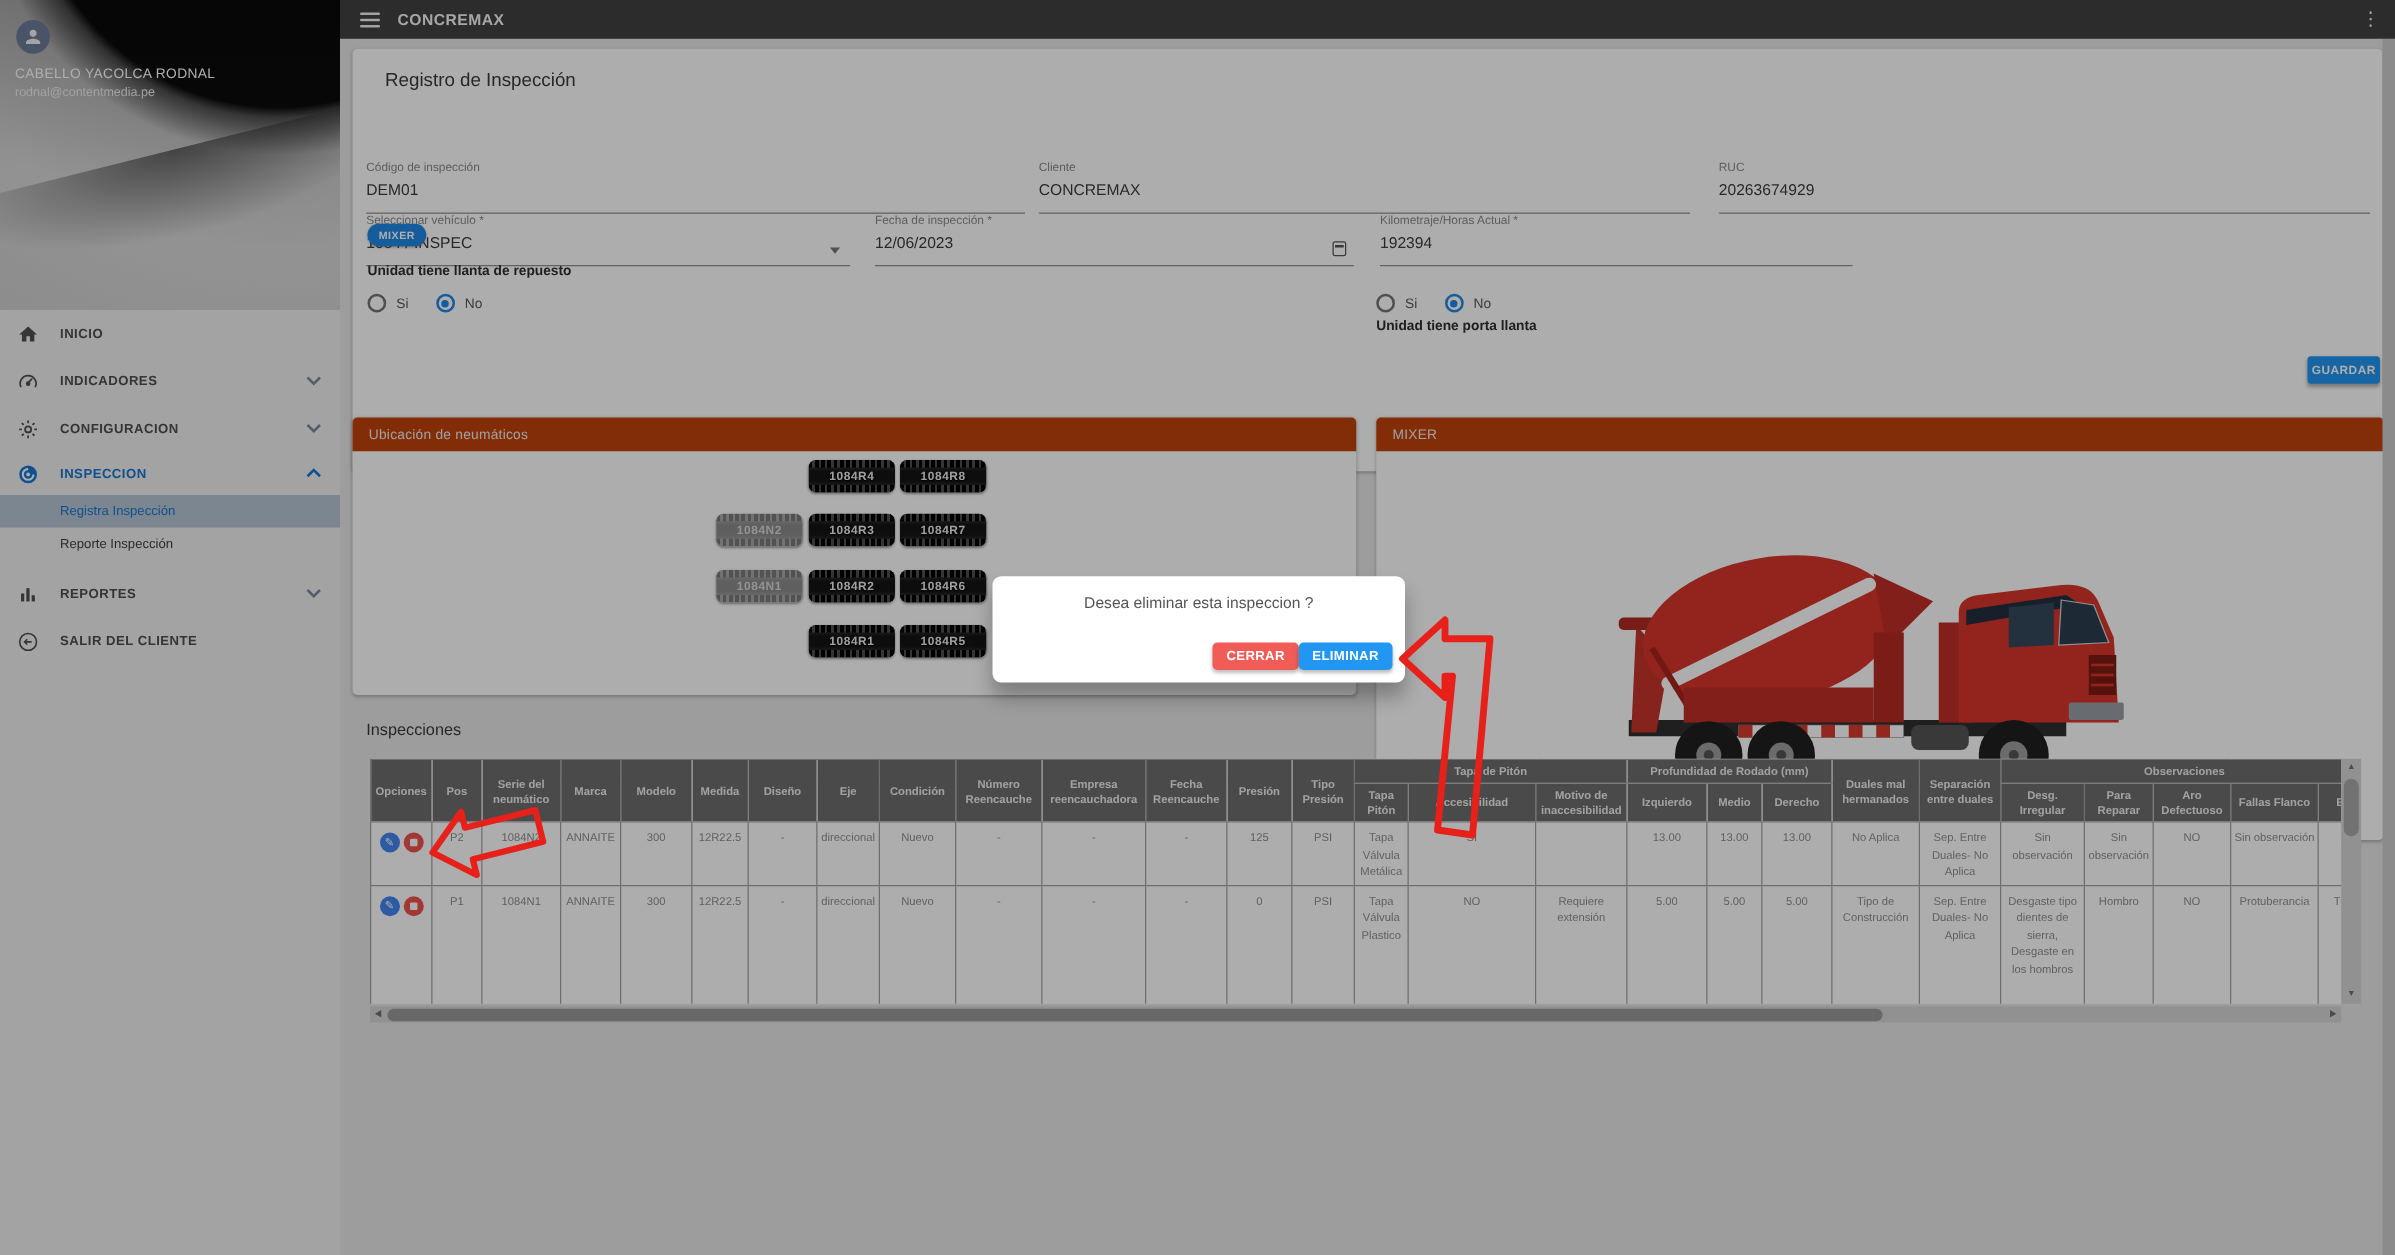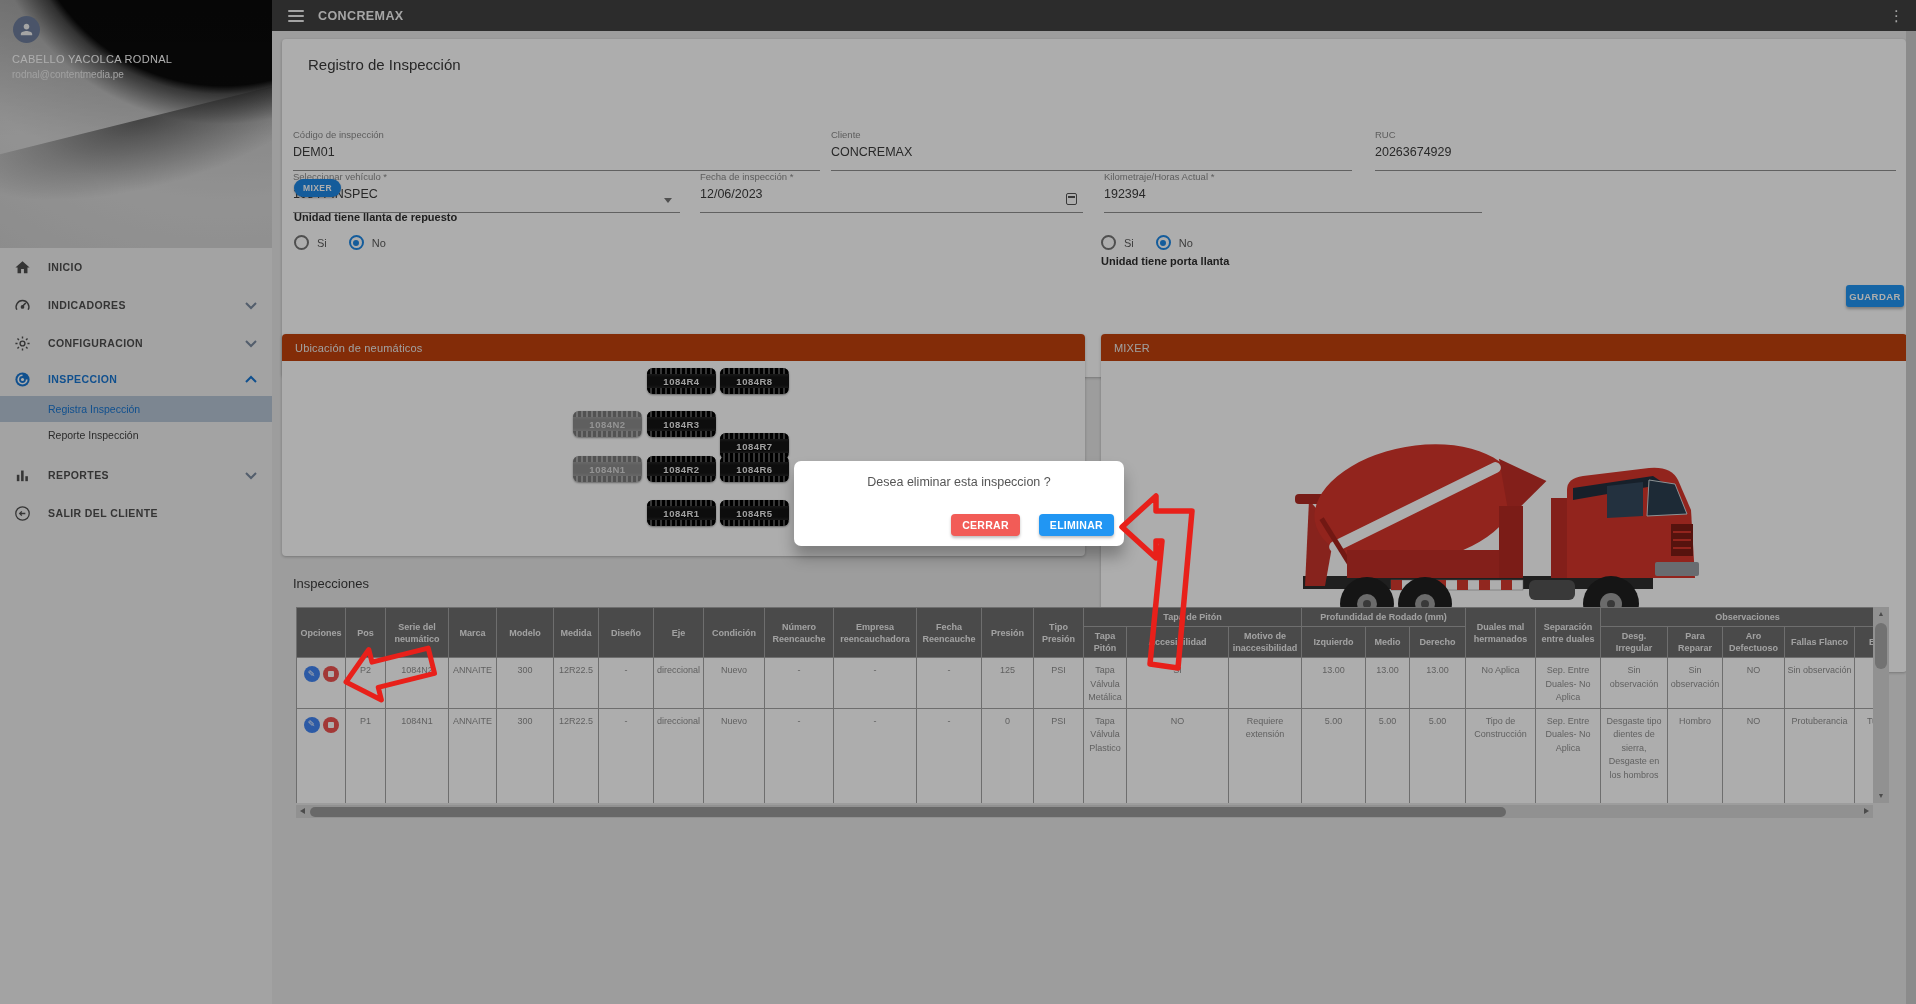--- a/index.html
+++ b/index.html
@@ -107,21 +107,21 @@
   .harrow.left  { left:4px;  border-right:5px solid #707070; }
   .harrow.right { right:4px; border-left:5px solid #707070; }
 
   .page-scrollbar { position:absolute; right:0; top:31px; width:10px; bottom:0; background:#cdcdcd; }
 
   
   .dim { position:absolute; inset:0; background:rgba(0,0,0,.32); z-index:40; pointer-events:none; }
   .modal { position:absolute; left:794px; top:461px; width:330px; height:85px; background:#fff; border-radius:7px;
       box-shadow:0 11px 15px rgba(0,0,0,.28); z-index:50; }
   .modal-msg { position:absolute; left:0; right:0; top:14px; text-align:center; font-size:12.5px; color:#555; }
-  .modal-btns { position:absolute; right:10px; bottom:10px; display:flex; gap:19px; }
+  .modal-btns { position:absolute; right:10px; bottom:10px; display:flex; gap:0; }
   .mbtn { height:22px; padding:0 11px; border:none; border-radius:4px; color:#fff; font-size:10.5px; font-weight:bold;
       letter-spacing:.3px; cursor:pointer; box-shadow:0 2px 3px rgba(0,0,0,.25); }
   .mbtn.cerrar { background:#f25c57; }
   .mbtn.eliminar { background:#2196f3; }
   #arrows { position:absolute; inset:0; z-index:60; pointer-events:none; }
 </style>
 </head>
 <body>
 
 <div id="app">
@@ -287,21 +287,21 @@
         </div>
         <div class="tire" style="left: 438px; top: 34px;">
           <span>1084R8</span>
         </div>
         <div class="tire off" style="left: 291px; top: 77px;">
           <span>1084N2</span>
         </div>
         <div class="tire" style="left: 365px; top: 77px;">
           <span>1084R3</span>
         </div>
-        <div class="tire" style="left: 438px; top: 77px; margin-top: 22px;">
+        <div class="tire" style="left: 438px; top: 77px;">
           <span>1084R7</span>
         </div>
         <div class="tire off" style="left: 291px; top: 122px;">
           <span>1084N1</span>
         </div>
         <div class="tire" style="left: 365px; top: 122px;">
           <span>1084R2</span>
         </div>
         <div class="tire" style="left: 438px; top: 122px;">
           <span>1084R6</span>

